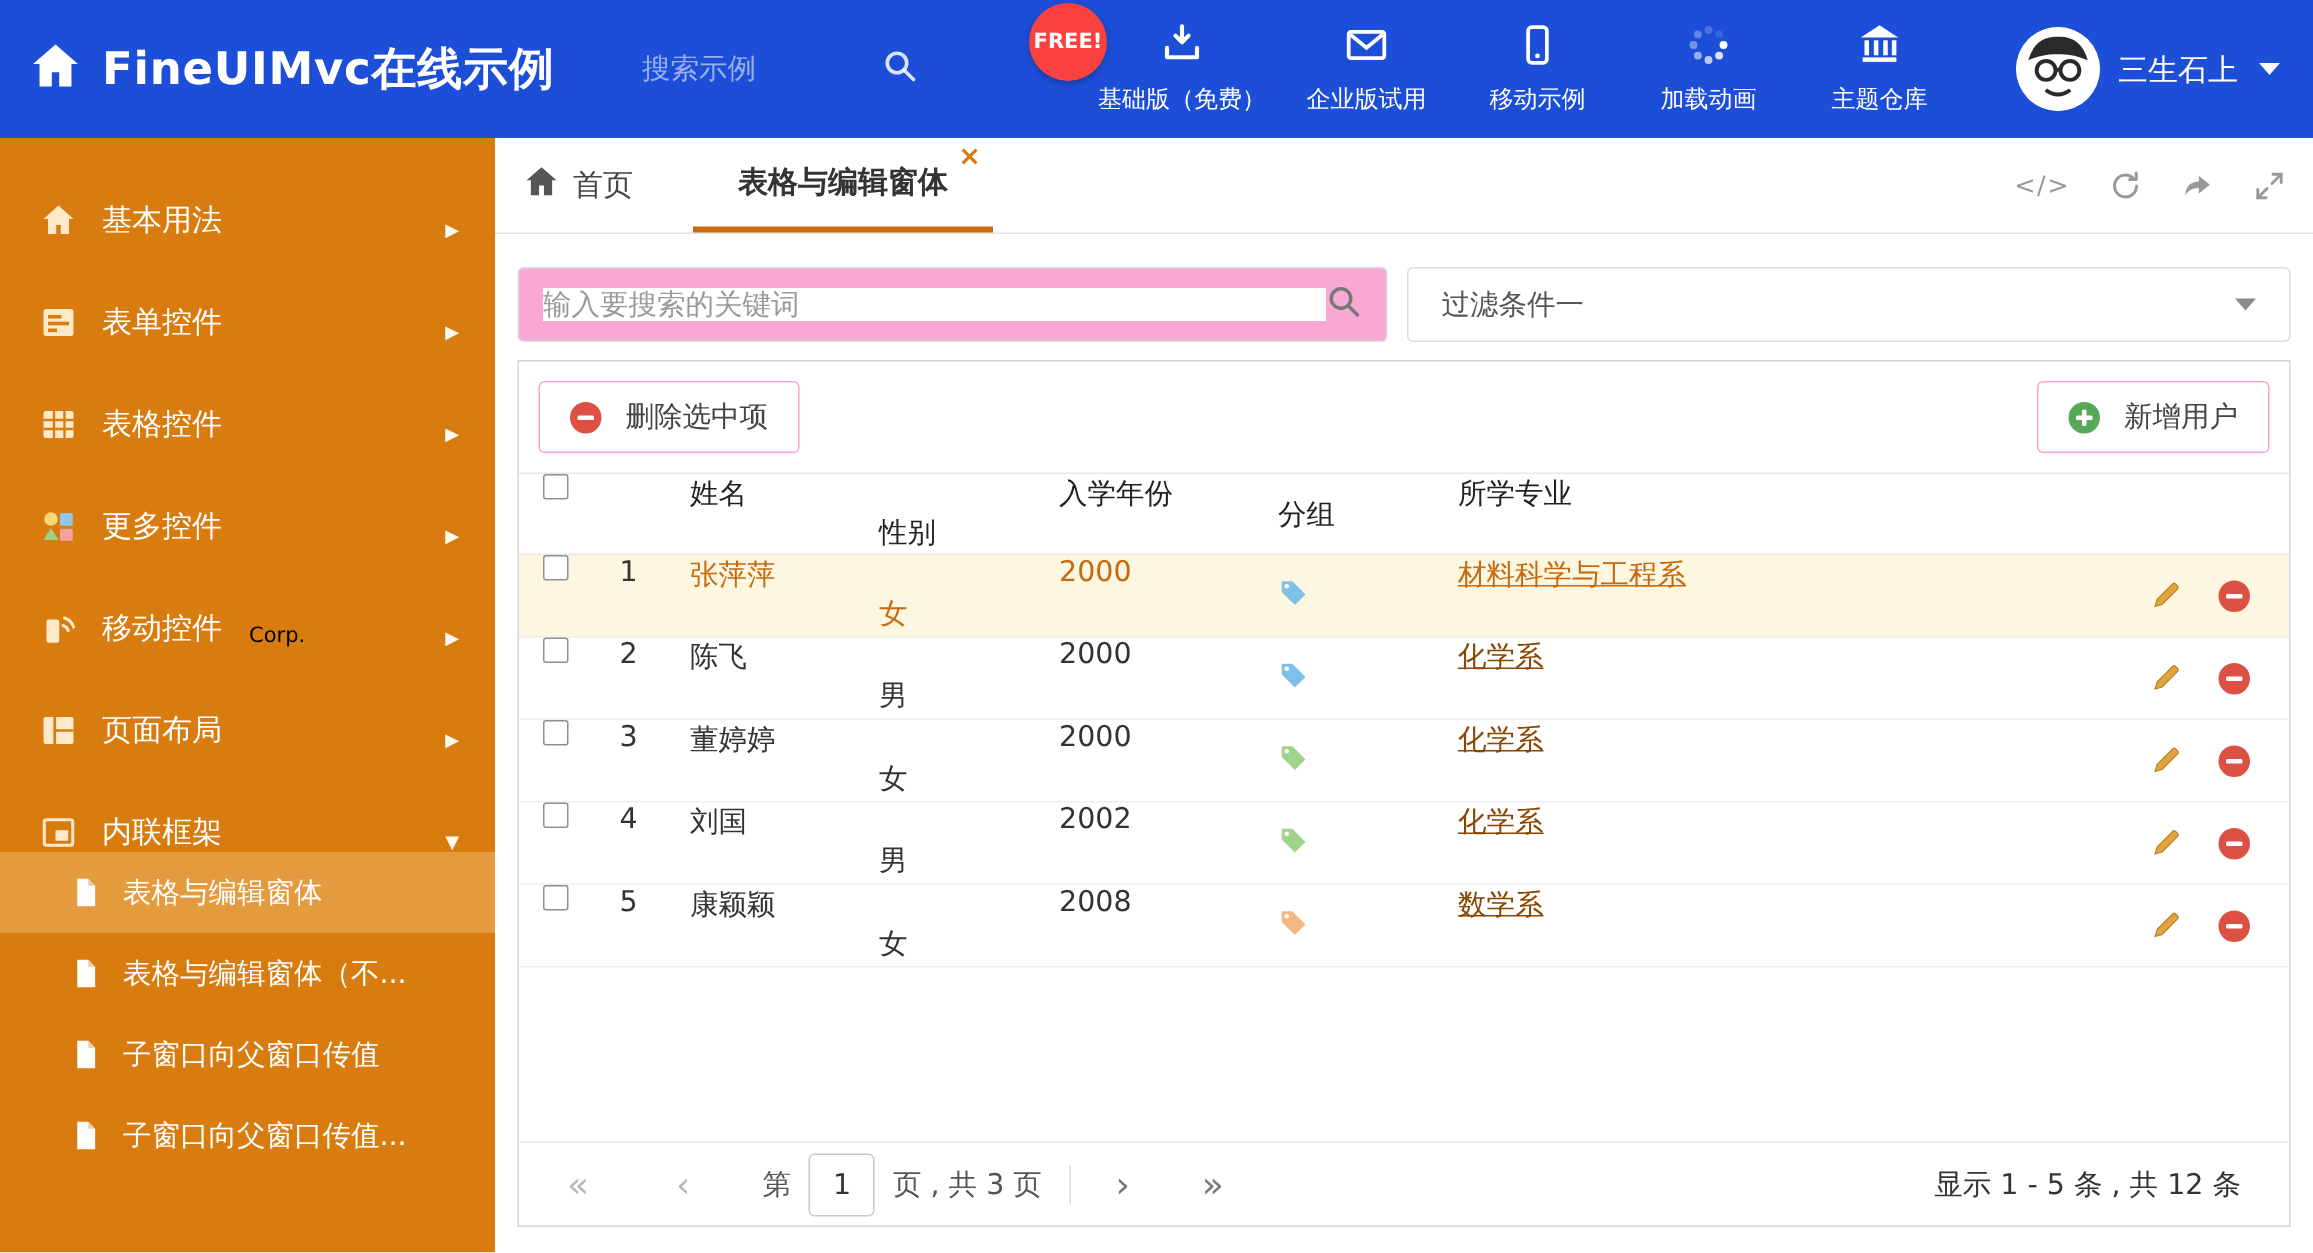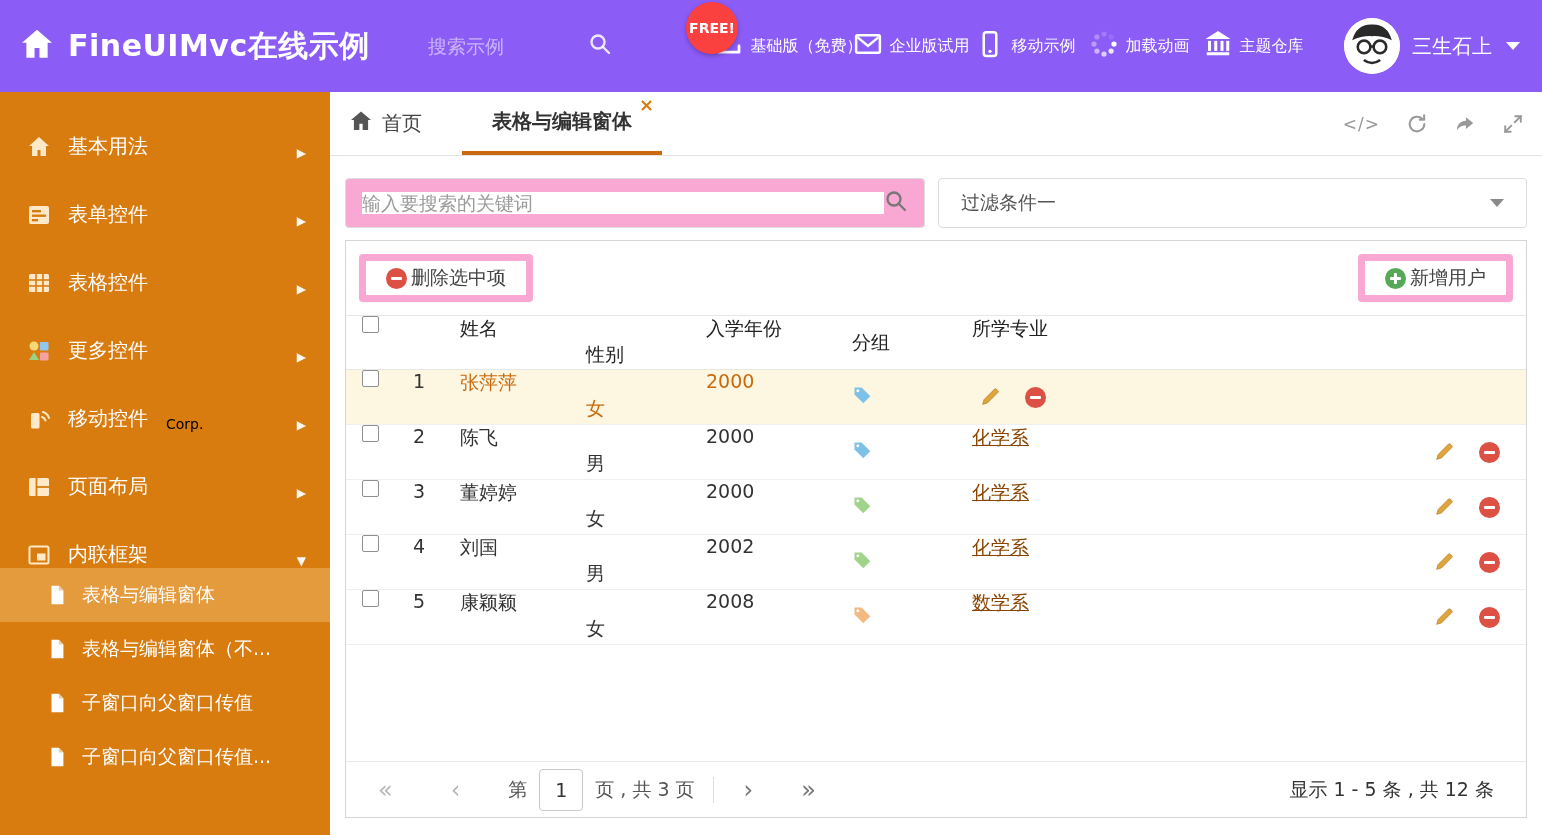--- a/index.html
+++ b/index.html
@@ -1,28 +1,28 @@
 <!DOCTYPE html>
 <html><head>
 <meta charset="utf-8">
 <style>
   * { box-sizing: border-box; margin: 0; padding: 0; }
   html,body { width:1542px; height:835px; overflow:hidden; }
   body { font-family:"DejaVu Sans","Liberation Sans",sans-serif; background:#fff; position:relative; }
   input { font-family:inherit; }
 
   
-  .header { position:absolute; top:0; left:0; width:1542px; height:92px; background:#8b5cf6; color:#fff; z-index:5; }
+  .header { position:absolute; top:0; left:0; width:1542px; height:92px; background:#1d4ed8; color:#fff; z-index:5; }
   .brand { position:absolute; left:20px; top:0; height:92px; display:flex; align-items:center; gap:14px; }
   .app-title { font-size:30px; font-weight:bold; letter-spacing:0.5px; }
   .hsearch { position:absolute; left:428px; top:0; height:92px; display:flex; align-items:center; gap:10px; }
   .hsearch input { width:150px; background:transparent; border:none; color:rgba(255,255,255,0.85); font-size:19px; }
   .hsearch input::placeholder { color:rgba(255,255,255,0.55); }
   .hnav { position:absolute; left:722px; top:0; height:92px; display:flex; }
-  .hnav-item { width:114px; height:92px; display:flex; flex-direction:row; align-items:center; justify-content:center; gap:7px; position:relative; cursor:pointer; }
+  .hnav-item { width:114px; height:92px; display:flex; flex-direction:column; align-items:center; justify-content:center; gap:7px; position:relative; cursor:pointer; }
   .hnav-item.first { width:132px; }
   .hnav-label { font-size:16px; white-space:nowrap; }
   .free-badge { position:absolute; left:-36px; top:2px; width:52px; height:52px; border-radius:50%; background:#fb4040; color:#fff; font-size:14px; font-weight:bold; display:flex; align-items:center; justify-content:center; box-shadow:0 2px 4px rgba(0,0,0,0.25); z-index:3; }
   .huser { position:absolute; right:22px; top:0; height:92px; display:flex; align-items:center; gap:12px; cursor:pointer; }
   .avatar { width:56px; height:56px; border-radius:50%; background:#fff; overflow:hidden; flex:none; }
   .huser-name { font-size:20px; }
   .caret-w { width:0; height:0; border-left:7px solid transparent; border-right:7px solid transparent; border-top:8px solid #fff; margin-left:2px; }
 
   
   .sidebar { position:absolute; top:92px; left:0; width:330px; height:743px; background:#d87c10; color:#fff; overflow:hidden; z-index:4; }
@@ -47,21 +47,21 @@
 
   .filter-row { position:absolute; left:15px; right:15px; top:86px; height:50px; display:flex; gap:13px; }
   .search-box { width:580px; height:50px; border:1px solid #dcdcdc; border-radius:4px; display:flex; align-items:center; padding:0 16px; background:#f9a8d4; }
   .search-box input { flex:1; border:none; font-size:19px; color:#555; }
   .search-box input::placeholder { color:#9a9a9a; }
   .filter-select { flex:1; height:50px; border:1px solid #dcdcdc; border-radius:4px; display:flex; align-items:center; padding:0 22px; font-size:19px; color:#555; cursor:pointer; }
   .caret-g { width:0; height:0; border-left:7px solid transparent; border-right:7px solid transparent; border-top:8px solid #8a8a8a; margin-left:auto; }
 
   .panel { position:absolute; left:15px; right:15px; top:148px; height:578px; border:1px solid #d6d6d6; background:#fff; }
   .toolbar { height:74px; padding:13px 13px 0 13px; display:flex; }
-  .btn { display:flex; align-items:center; gap:4px; height:48px; padding:4px 20px; background:#fff; border:7px solid #f9a8d4; border-radius:4px; font-size:19px; color:#444; cursor:pointer; font-family:inherit; box-shadow:0 1px 2px rgba(0,0,0,0.04); }
+  .btn { display:flex; align-items:center; gap:16px; height:48px; padding:4px 20px; background:#fff; border:1px solid #f9a8d4; border-radius:4px; font-size:19px; color:#444; cursor:pointer; font-family:inherit; box-shadow:0 1px 2px rgba(0,0,0,0.04); }
   .btn.right { margin-left:auto; }
 
   .ic-circle { width:21px; height:21px; border-radius:50%; position:relative; flex:none; display:inline-block; }
   .ic-circle.red { background:#dd5044; }
   .ic-circle.green { background:#57a957; }
   .ic-circle::after { content:""; position:absolute; left:5px; top:9.5px; width:11px; height:2.6px; background:#fff; border-radius:1px; }
   .ic-circle.plus::before { content:""; position:absolute; left:9.2px; top:5px; width:2.6px; height:11px; background:#fff; border-radius:1px; }
 
   .thead, .trow { display:flex; height:55px; font-size:19px; }
   .thead { border-top:1px solid #e7e7e7; border-bottom:1px solid #e7e7e7; color:#222; }
@@ -388,20 +388,21 @@
       <div class="c-num">1</div>
       <div class="c-name cell-text">张萍萍</div>
       <div class="c-gender cell-text">女</div>
       <div class="c-year cell-text">2000</div>
       <div class="c-group">
           <span><svg width="20" height="20" viewBox="0 0 24 24">
               <path d="M3 3 h8.5 L22 13.5 13.5 22 3 11.5 Z" style="fill: rgb(126, 193, 232);"></path>
               <circle cx="7" cy="7" r="1.8" fill="#fff"></circle>
             </svg></span>
         </div>
+      <div class="c-major"><span class="major-link">材料科学与工程系</span></div>
       <div class="c-actions">
         <span class="pencil">
             <svg width="22" height="22" viewBox="0 0 24 24">
               <path d="M4 20 l1.6-5.2 L16.8 3.5 a1.5 1.5 0 0 1 2.1 0 l1.6 1.6 a1.5 1.5 0 0 1 0 2.1 L9.2 18.5 Z" fill="#e0a43c" stroke="#b67f22" stroke-width="0.8"></path>
             </svg>
           </span>
         <span class="ic-circle red del-small"></span>
       </div>
     </div>
 

